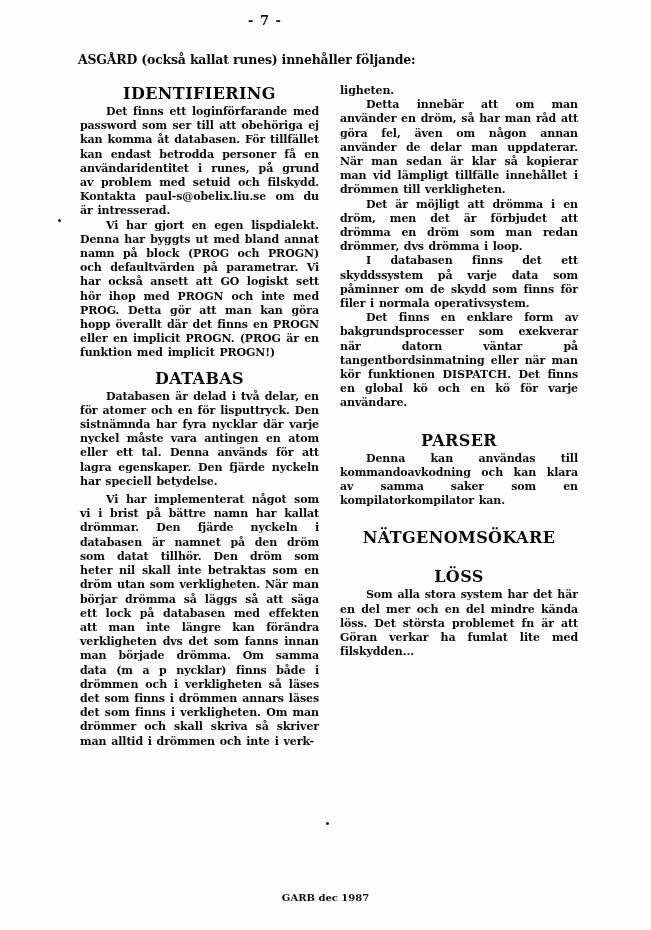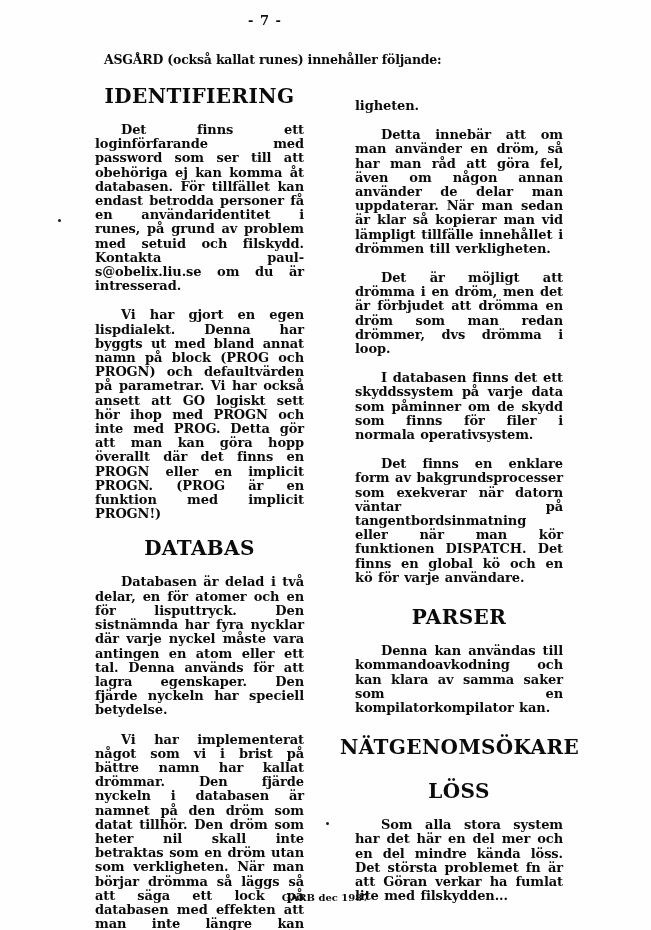--- a/index.html
+++ b/index.html
@@ -18,45 +18,45 @@
     top: 13px;
     left: 230px;
     width: 70px;
     text-align: center;
     font-size: 13px;
     letter-spacing: 1px;
   }
   .doc-intro {
     position: absolute;
     top: 52px;
-    left: 104px;
+    left: 78px;
     width: 480px;
     font-size: 12.5px;
     letter-spacing: -0.2px;
     white-space: nowrap;
   }
   .col {
     position: absolute;
     top: 84px;
   }
   .col-left  { left: 80px;  width: 239px; }
   .col-right { left: 340px; width: 238px; }
   .section-heading {
-    font-size: 20px;
+    font-size: 16px;
     font-weight: 700;
     text-align: center;
     margin: 8px 0 2px 0;
     letter-spacing: 0.4px;
   }
   .section-heading.first { margin-top: 0; }
   .section-heading.big-gap { margin-top: 16px; }
   .section-heading.mid-gap { margin-top: 20px; }
   .col p {
-    margin: 15px;
-    font-size: 13px;
+    margin: 0;
+    font-size: 11px;
     line-height: 14.2px;
     text-align: justify;
     text-indent: 26px;
     letter-spacing: -0.1px;
     word-spacing: 1px;
   }
   .col p.no-indent { text-indent: 0; }
   .col p.para-gap { margin-top: 4px; }
   .doc-footer {
     position: absolute;

